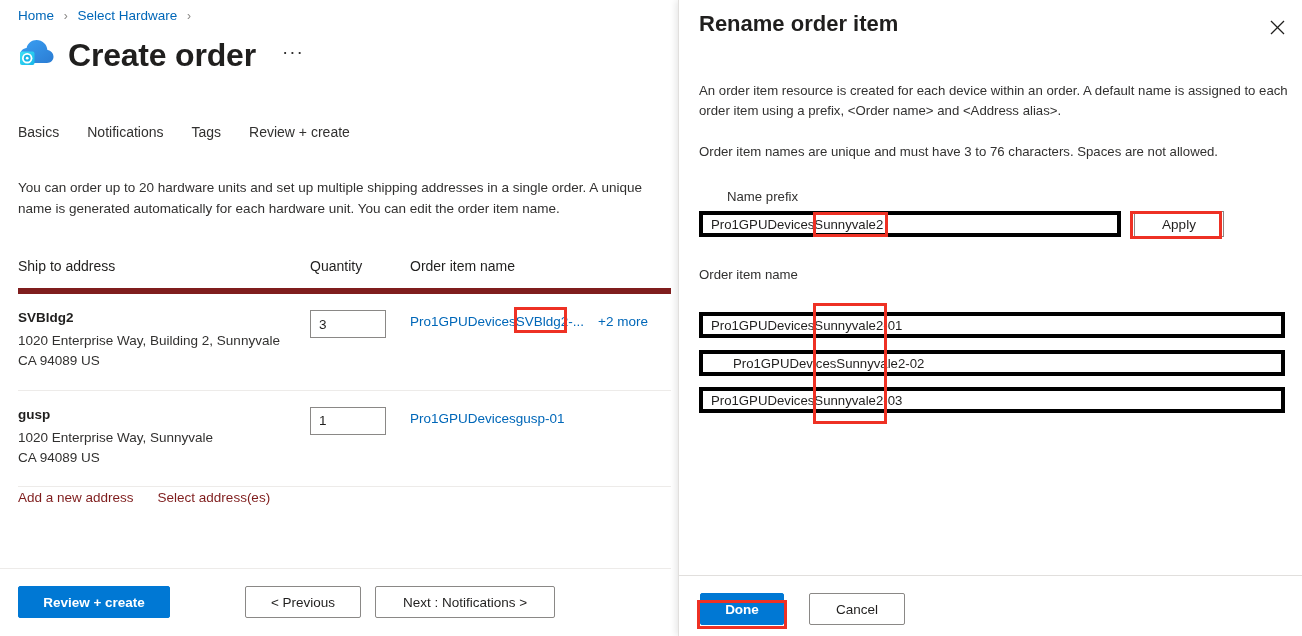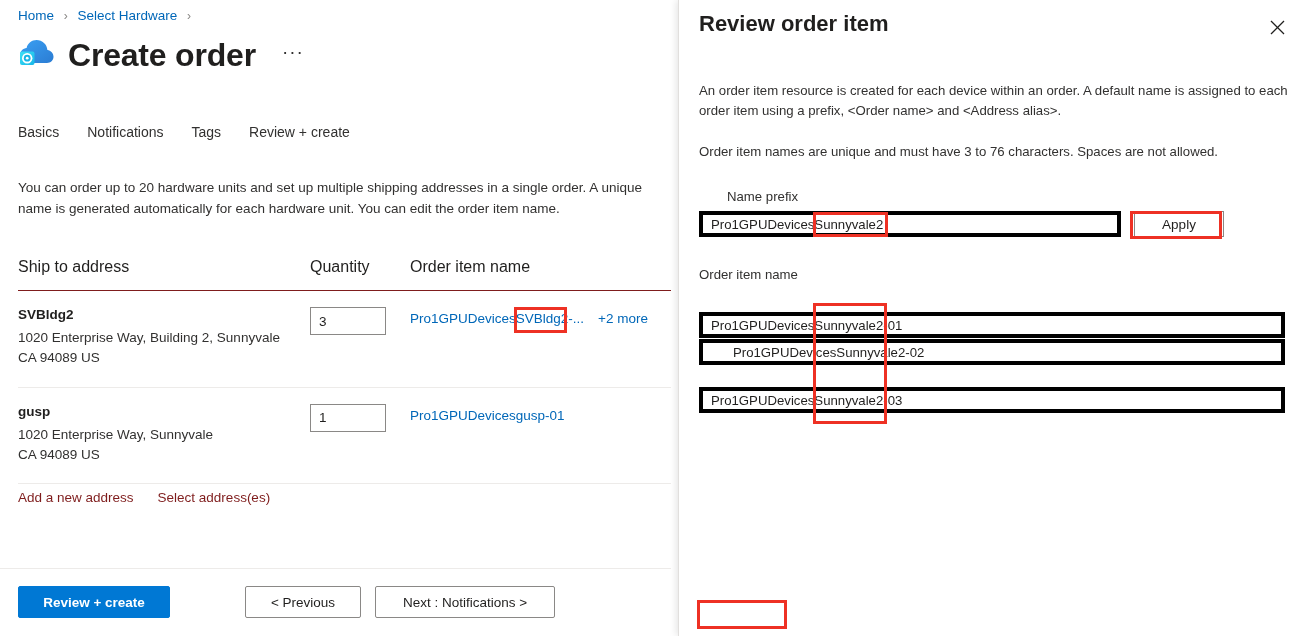--- a/index.html
+++ b/index.html
@@ -62,23 +62,23 @@
     position: absolute; left: 18px; top: 178px;
     width: 680px; font-size: 13.5px; color: #323130;
     line-height: 1.55;
   }
 
   .order-table {
     position: absolute; left: 18px; top: 258px;
     width: 700px;
   }
   .ot-head {
-    display: flex; font-size: 16px; color: #201f1e;
+    display: flex; font-size: 14px; color: #201f1e;
     padding-bottom: 14px;
-    border-bottom: 1px solid #7f1d1d;
+    border-bottom: 6px solid #7f1d1d;
   }
   .ot-col-addr { width: 292px; flex: none; }
   .ot-col-qty  { width: 100px; flex: none; }
   .ot-col-name { flex: 1; }
 
   .ot-row {
     display: flex; align-items: flex-start;
     padding: 16px 0 18px 0;
     border-bottom: 1px solid #edebe9;
     min-height: 86px;
@@ -170,21 +170,21 @@
   #apply-btn {
     position: absolute; left: 455px; top: 211px;
     width: 90px; height: 26px;
     background:#fff; border:1px solid #8a8886; color:#201f1e;
     font-size: 13.5px; font-family:"Liberation Sans", sans-serif;
     cursor: pointer; border-radius: 0;
     display:flex; align-items:center; justify-content:center;
   }
   .item-name-input { left: 20px; width: 586px; }
   #item-name-0 { top: 312px; }
-  #item-name-1 { top: 339px; padding-left: 30px; }
+  #item-name-1 { top: 350px; padding-left: 30px; }
   #item-name-2 { top: 387px; }
 
   .panel-footer {
     position: absolute; left: 0; bottom: 0;
     width: 624px; height: 61px;
     border-top: 1px solid #e1dfdd; background:#fff;
   }
   #done-btn { position: absolute; left: 21px; top: 17px; width: 84px; }
   #cancel-btn { position: absolute; left: 130px; top: 17px; width: 96px; }
 
@@ -294,40 +294,44 @@
     </div>
 
     <div class="left-footer">
       <button id="review-create-btn" class="btn btn-primary">Review + create</button>
       <button id="previous-btn" class="btn btn-secondary">&lt; Previous</button>
       <button id="next-btn" class="btn btn-secondary">Next : Notifications &gt;</button>
     </div>
   </div>
 
   <div id="right-panel">
-    <div class="panel-title">Review order item</div>
+    <div class="panel-title">Rename order item</div>
     <div id="panel-close">
       <svg width="15" height="15" viewBox="0 0 15 15">
         <line x1="1" y1="1" x2="14" y2="14" stroke="#201f1e" stroke-width="1.3"></line>
         <line x1="14" y1="1" x2="1" y2="14" stroke="#201f1e" stroke-width="1.3"></line>
       </svg>
     </div>
 
     <div class="panel-para" id="panel-para-1">An order item resource is created for each device within an order. A default name is assigned to each order item using a prefix, &lt;Order name&gt; and &lt;Address alias&gt;.</div>
     <div class="panel-para" id="panel-para-2">Order item names are unique and must have 3 to 76 characters. Spaces are not allowed.</div>
 
     <div class="field-label" id="name-prefix-label">Name prefix</div>
     <input class="txt-input" id="name-prefix-input" value="Pro1GPUDevicesSunnyvale2" style="">
     <button id="apply-btn">Apply</button>
 
     <div class="field-label" id="order-item-name-label">Order item name</div>
     <input class="txt-input item-name-input" id="item-name-0" value="Pro1GPUDevicesSunnyvale2-01" style="">
     <input class="txt-input item-name-input" id="item-name-1" value="Pro1GPUDevicesSunnyvale2-02" style="">
     <input class="txt-input item-name-input" id="item-name-2" value="Pro1GPUDevicesSunnyvale2-03" style="">
 
+    <div class="panel-footer">
+      <button id="done-btn" class="btn btn-primary">Done</button>
+      <button id="cancel-btn" class="btn btn-secondary">Cancel</button>
+    </div>
   </div>
 
   <div class="redbox" id="redbox-svbldg2"></div>
   <div class="redbox" id="redbox-prefix"></div>
   <div class="redbox" id="redbox-apply"></div>
   <div class="redbox" id="redbox-items"></div>
   <div class="redbox" id="redbox-done"></div>
 
 </div>
 

